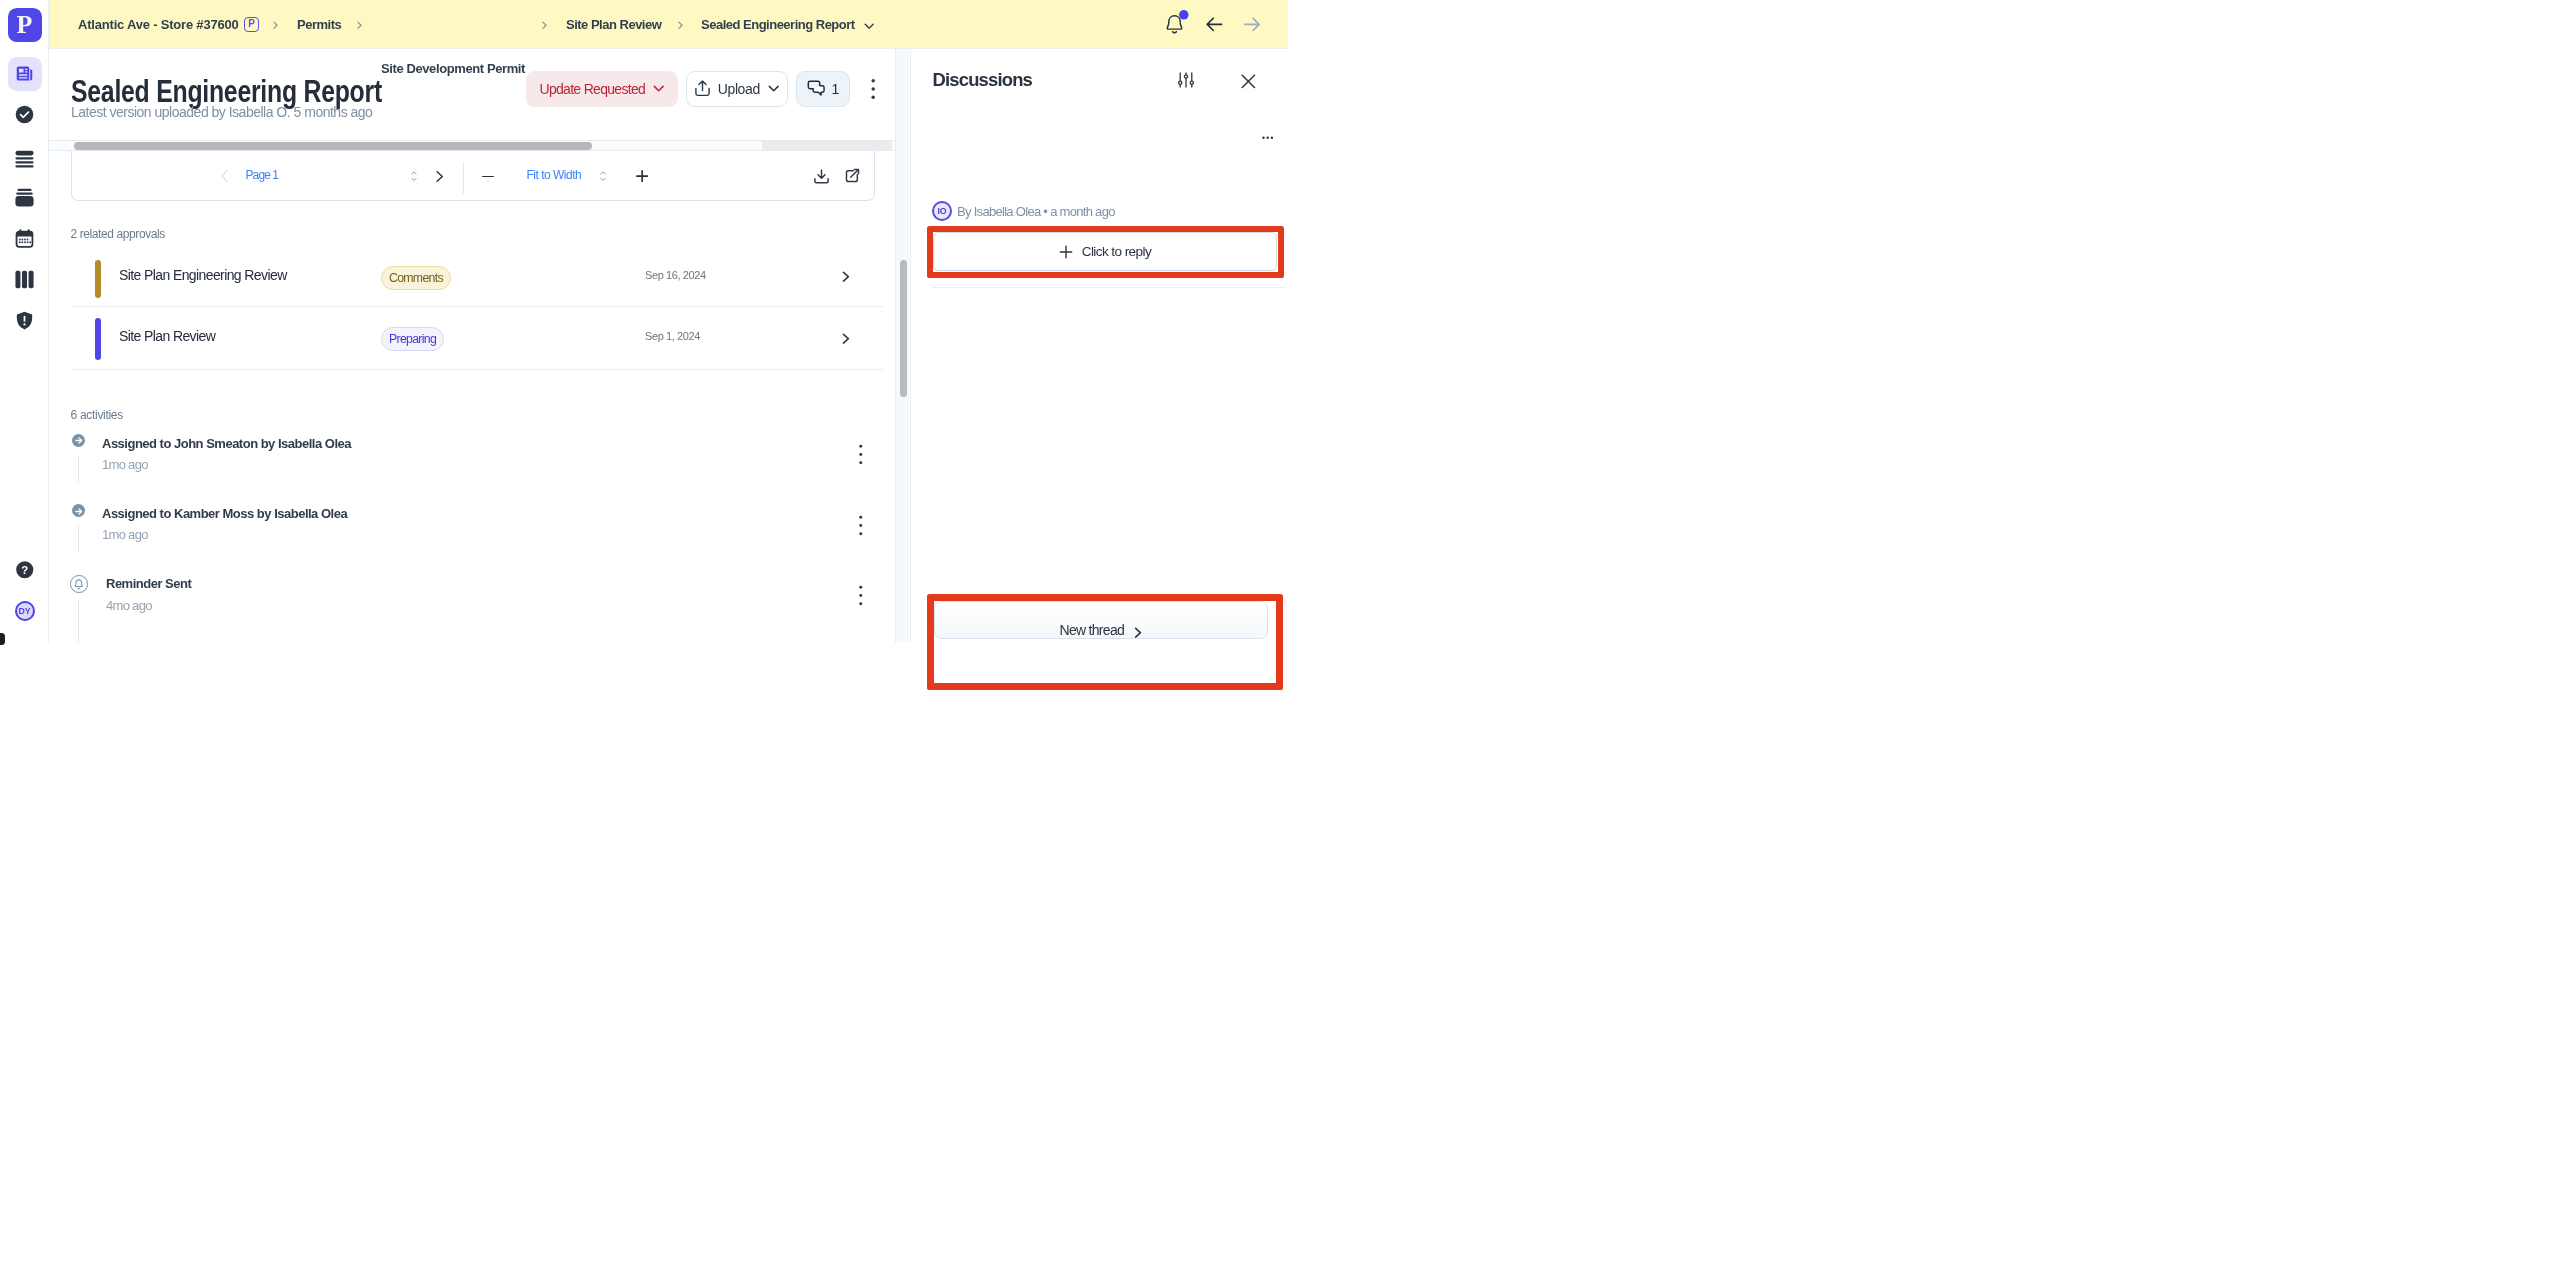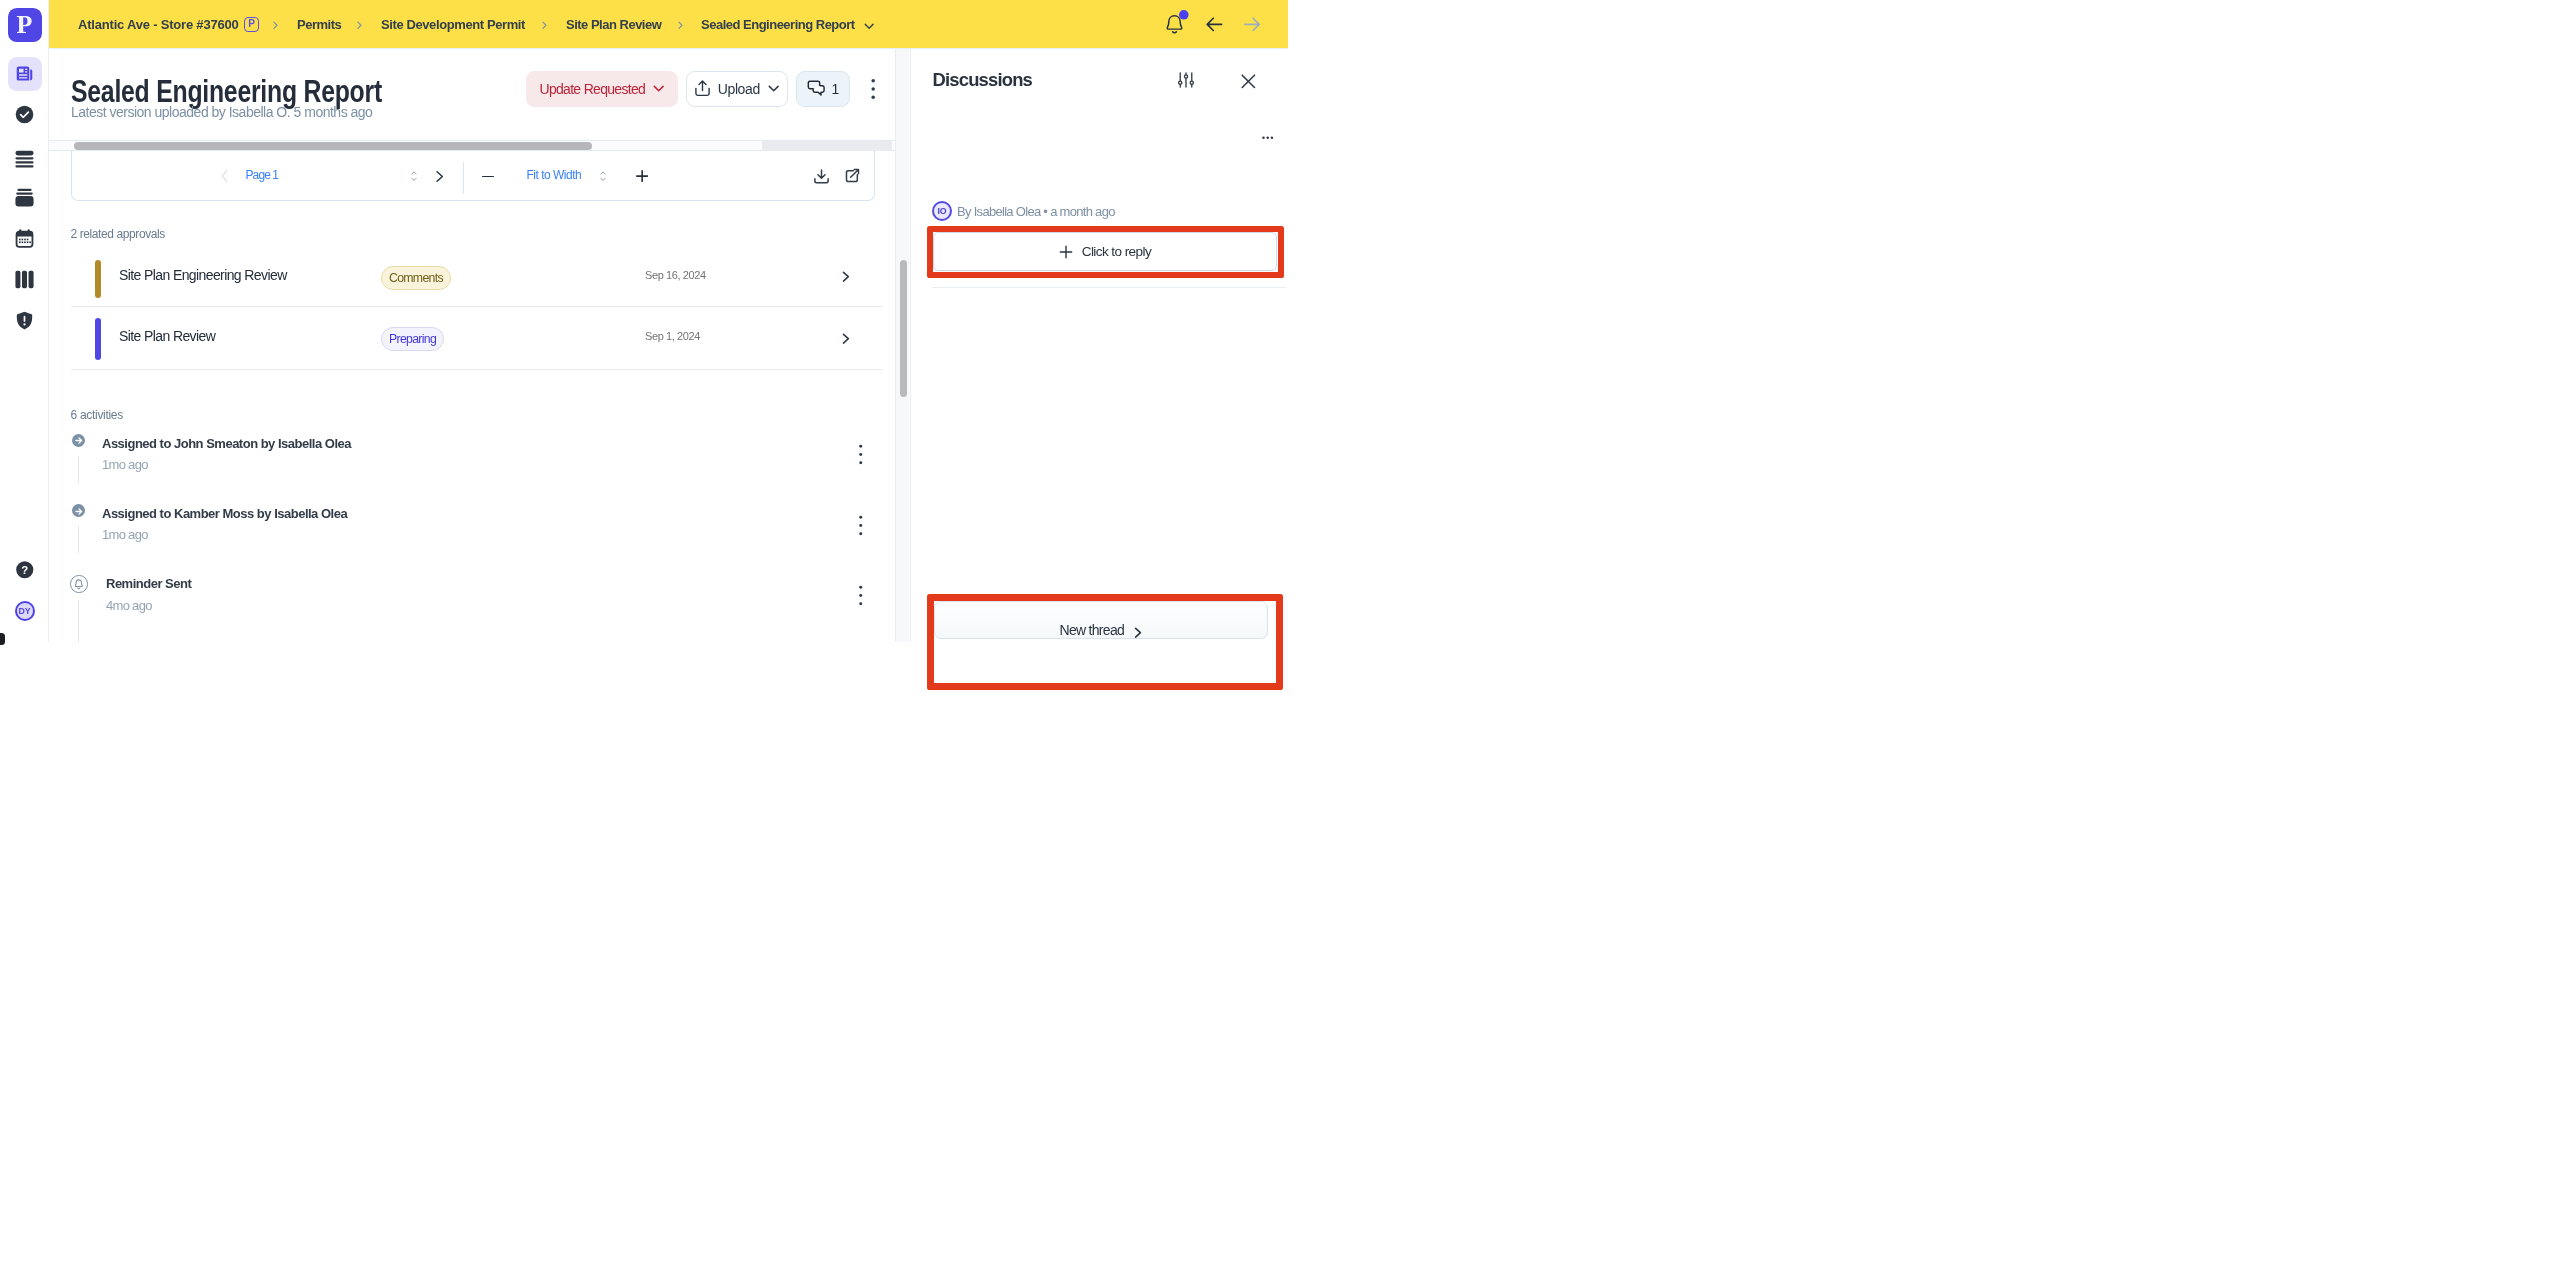--- a/index.html
+++ b/index.html
@@ -1,20 +1,20 @@
 <!DOCTYPE html>
 <html style="font-size:14px"><head>
 <meta charset="utf-8">
 <style>
 * { margin:0; padding:0; box-sizing:border-box; }
 html,body { width:1288px; height:642px; overflow:hidden; background:#fff;
   font-family:"Liberation Sans", sans-serif; }
 .abs { position:absolute; }
 
-#topbar { position:absolute; left:0; top:0; width:1288px; height:49px; background:#fde047;
+#topbar { position:absolute; left:0; top:0; width:1288px; height:49px; background:#fef9c3;
   border-bottom:0.9px solid #e9eff4; z-index:5; }
 .bc { position:absolute; top:0; height:49px; line-height:49px; font-size:13px; font-weight:700;
   color:#333f4d; white-space:nowrap; }
 .bcsep { position:absolute; top:20px; }
 
 #sidebar { position:absolute; left:0; top:0; width:49px; height:642px; background:#fff;
   border-right:0.9px solid #e9eef3; z-index:6; }
 #logo { position:absolute; left:7.5px; top:7.5px; width:34px; height:34px; border-radius:8.8px;
   background:#4f46e5; color:#f4f6fb; font-family:"Liberation Serif", serif; font-weight:700;
   font-size:26px; text-align:center; line-height:33px; }
@@ -94,21 +94,21 @@
 <div id="topbar">
   <span class="bc" id="bc1" style="left:78px; letter-spacing:-0.2px;">Atlantic Ave - Store #37600</span>
   <span class="abs" id="pbadge" style="left:244px; top:17px; width:15px; height:15px; border:1.3px solid #5a50e6; border-radius:4px; color:#5a50e6; font-size:10px; font-weight:700; text-align:center; line-height:12.7px;">P</span>
   <svg class="bcsep" style="left:270px;" width="10.5" height="10.5" viewBox="0 0 12 12" fill="none" stroke="#7f93a5" stroke-width="1.4" stroke-linecap="round" stroke-linejoin="round">
       <path d="M4.5 2.5 L8 6 L4.5 9.5"></path>
     </svg>
   <span class="bc" id="bc2" style="left:297px; letter-spacing:-0.5px;">Permits</span>
   <svg class="bcsep" style="left:354px;" width="10.5" height="10.5" viewBox="0 0 12 12" fill="none" stroke="#7f93a5" stroke-width="1.4" stroke-linecap="round" stroke-linejoin="round">
       <path d="M4.5 2.5 L8 6 L4.5 9.5"></path>
     </svg>
-  <span class="bc" id="bc3" style="left:381px; letter-spacing:-0.4px;">Site Development Permit</span>
+  <span class="bc" id="bc3" style="left:381px; letter-spacing:-0.4px;margin-top:44px;">Site Development Permit</span>
   <svg class="bcsep" style="left:539px;" width="10.5" height="10.5" viewBox="0 0 12 12" fill="none" stroke="#7f93a5" stroke-width="1.4" stroke-linecap="round" stroke-linejoin="round">
       <path d="M4.5 2.5 L8 6 L4.5 9.5"></path>
     </svg>
   <span class="bc" id="bc4" style="left:566px; letter-spacing:-0.5px;">Site Plan Review</span>
   <svg class="bcsep" style="left:675px;" width="10.5" height="10.5" viewBox="0 0 12 12" fill="none" stroke="#7f93a5" stroke-width="1.4" stroke-linecap="round" stroke-linejoin="round">
       <path d="M4.5 2.5 L8 6 L4.5 9.5"></path>
     </svg>
   <span class="bc" id="bc5" style="left:701px; letter-spacing:-0.5px;">Sealed Engineering Report</span>
   <svg class="bcsep" style="left:863px; top:22px;" width="12.3" height="8.8" viewBox="0 0 14 10" fill="none" stroke="#333f4d" stroke-width="1.6" stroke-linecap="round" stroke-linejoin="round">
       <path d="M2.5 2.5 L7 7 L11.5 2.5"></path>

